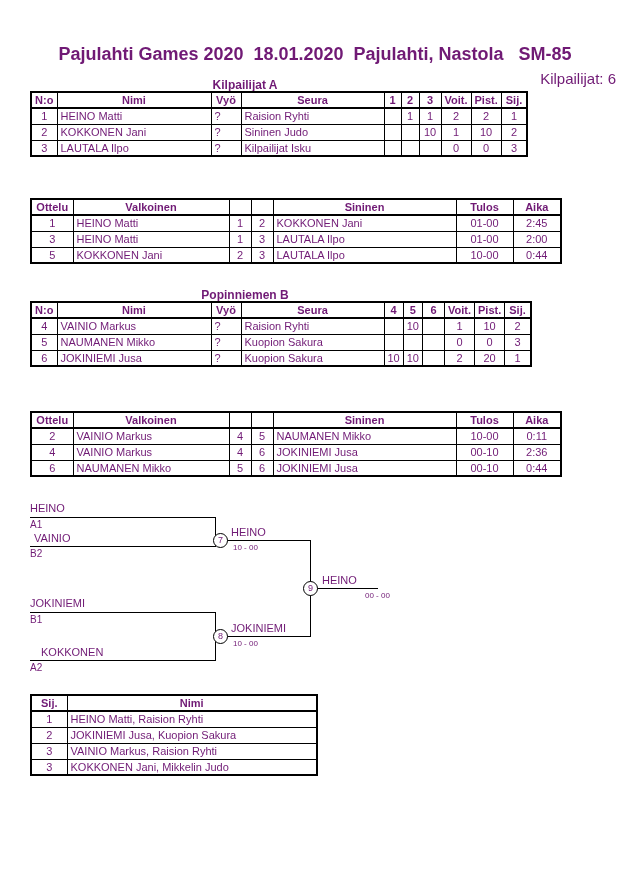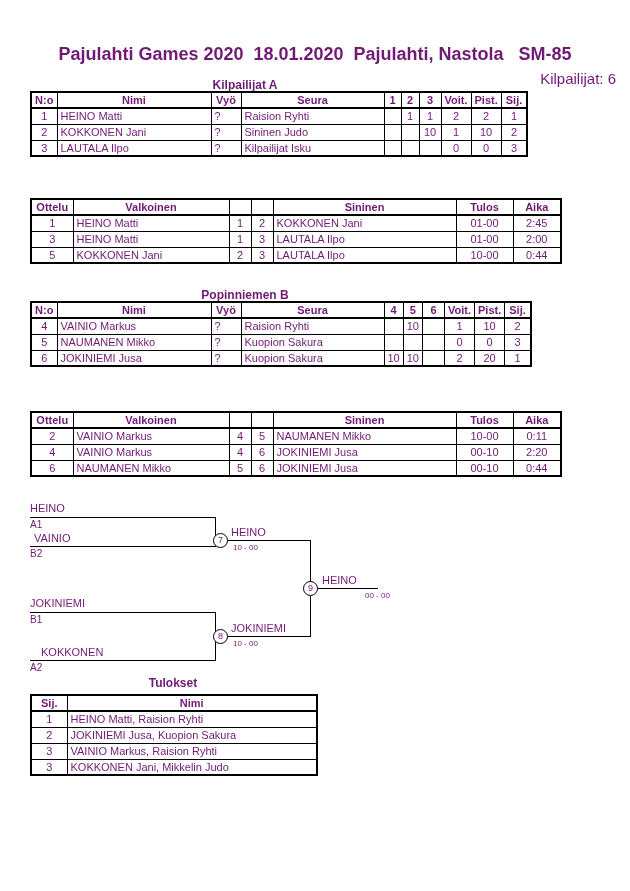--- a/index.html
+++ b/index.html
@@ -255,21 +255,21 @@
         <td class="c">10-00</td>
         <td class="c">0:11</td>
       </tr>
       <tr>
         <td class="c">4</td>
         <td class="l">VAINIO Markus</td>
         <td class="c">4</td>
         <td class="c">6</td>
         <td class="l">JOKINIEMI Jusa</td>
         <td class="c">00-10</td>
-        <td class="c">2:20</td>
+        <td class="c">2:36</td>
       </tr>
       <tr>
         <td class="c">6</td>
         <td class="l">NAUMANEN Mikko</td>
         <td class="c">5</td>
         <td class="c">6</td>
         <td class="l">JOKINIEMI Jusa</td>
         <td class="c">00-10</td>
         <td class="c">0:44</td>
       </tr>
@@ -303,21 +303,20 @@
     <div class="bk-v" style="left:310px; top:40px; height:97px;"></div>
     <div class="bk-h" style="left:315px; top:88px; width:63px;"></div>
     <div class="bk-name" style="left:322px; top:74px;">HEINO</div>
     <div class="bk-score" style="left:325px; top:91px;margin-left:40px;">00 - 00</div>
 
     <div class="bk-circle" style="left:213px; top:33px;">7</div>
     <div class="bk-circle" style="left:213px; top:129px;">8</div>
     <div class="bk-circle" style="left:303px; top:81px;">9</div>
   </div>
 
-  <div class="heading" style="top:676px; left:30px; width:286px;">Tulokset</div>
   <table class="tbl" style="top:694px; left:30px;">
     <colgroup>
       <col style="width:36px">
         <col style="width:250px">
     </colgroup>
     <thead>
       <tr>
         <th>Sij.</th>
         <th>Nimi</th>
       </tr>

